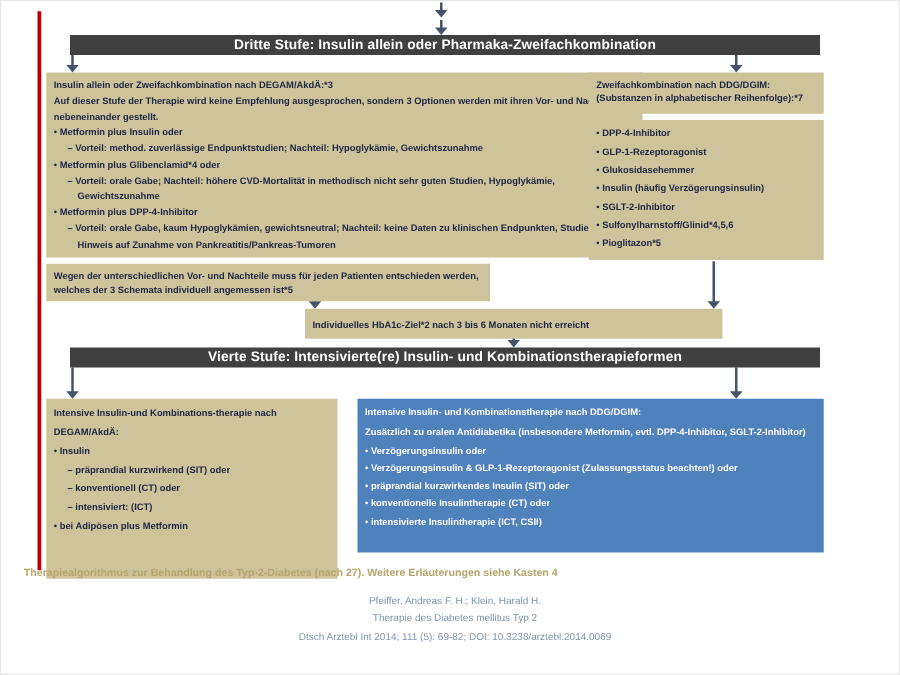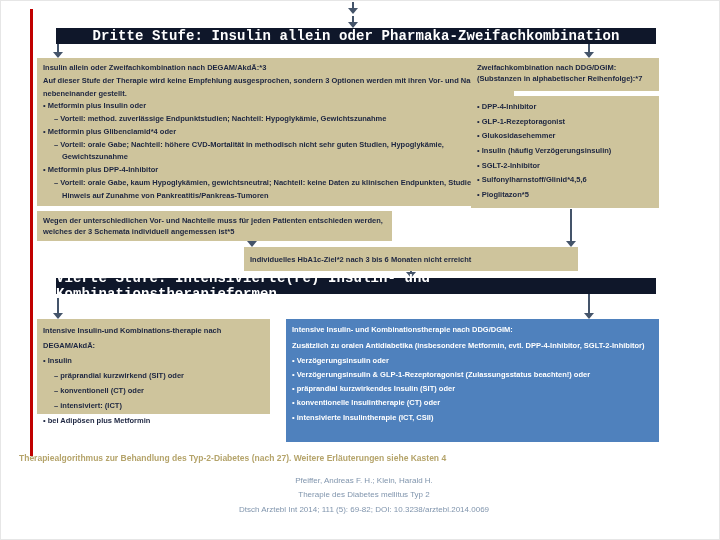--- a/index.html
+++ b/index.html
@@ -3,22 +3,22 @@
 <meta charset="utf-8">
 <style>
   * { margin:0; padding:0; box-sizing:border-box; }
   html,body { background:#fff; }
   body { font-family:"Liberation Sans", sans-serif; }
   .slide { position:relative; width:720px; height:540px; background:#ffffff;
            border:1px solid #e6e6e6; overflow:hidden; }
 
   .redline { position:absolute; left:29px; top:8px; width:3px; height:447px; background:#C00000; }
 
-  .bar { position:absolute; background:#0f172a; color:#fff; font-weight:bold; font-size:14px;
-         display:flex; align-items:center; justify-content:center; letter-spacing:.1px;font-family:Liberation Mono, monospace; }
+  .bar { position:absolute; background:#404040; color:#fff; font-weight:bold; font-size:11px;
+         display:flex; align-items:center; justify-content:center; letter-spacing:.1px; }
 
   .box { position:absolute; background:#CEC49C; color:#1C2540; font-weight:bold;
          font-size:7.5px; padding:4px 6px; }
   .box.blue { background:#4F81BD; color:#ffffff; }
 
   .it { }
   .bul  { padding-left:9px;  text-indent:-9px; }
   .bul::before  { content:"\2022\00a0"; }
   .dash { padding-left:19px; text-indent:-8px; }
   .dash::before { content:"\2013\00a0"; }
@@ -106,21 +106,21 @@
     <div class="bul">Insulin (häufig Verzögerungsinsulin)</div>
     <div class="bul">SGLT-2-Inhibitor</div>
     <div class="bul">Sulfonylharnstoff/Glinid*4,5,6</div>
     <div class="bul">Pioglitazon*5</div>
   </div>
 
   <div class="box" style="left:243px;top:246px;width:334px;height:16px;padding:12px 6px;display:flex;align-items:center">Individuelles HbA1c-Ziel*2 nach 3 bis 6 Monaten nicht erreicht</div>
 
   <div class="bar" style="left:55px;top:277px;width:600px;height:16px">Vierte Stufe: Intensivierte(re) Insulin- und Kombinationstherapieformen</div>
 
-  <div class="box" style="left:36px;top:318px;width:233px;height:95px;line-height:2.0">
+  <div class="box" style="left:36px;top:318px;width:233px;height:144px;line-height:2.0">
     <div>Intensive Insulin-und Kombinations-therapie nach DEGAM/AkdÄ:</div>
     <div class="bul">Insulin</div>
     <div class="dash">präprandial kurzwirkend (SIT) oder</div>
     <div class="dash">konventionell (CT) oder</div>
     <div class="dash">intensiviert: (ICT)</div>
     <div class="bul">bei Adipösen plus Metformin</div>
   </div>
 
   <div class="box blue" style="left:285px;top:318px;width:373px;height:123px;line-height:1.9">
     <div>Intensive Insulin- und Kombinationstherapie nach DDG/DGIM:</div>

